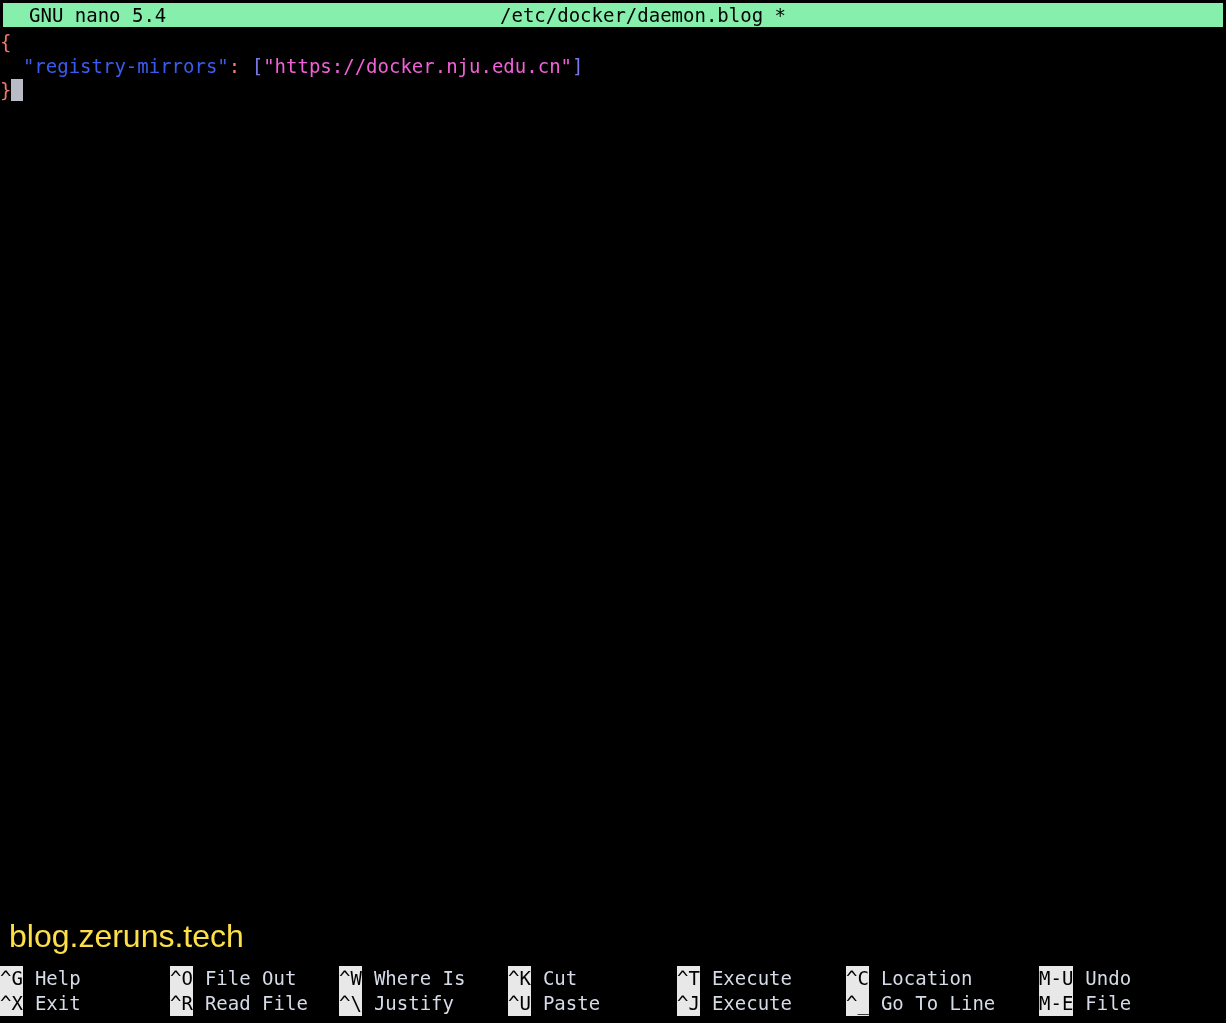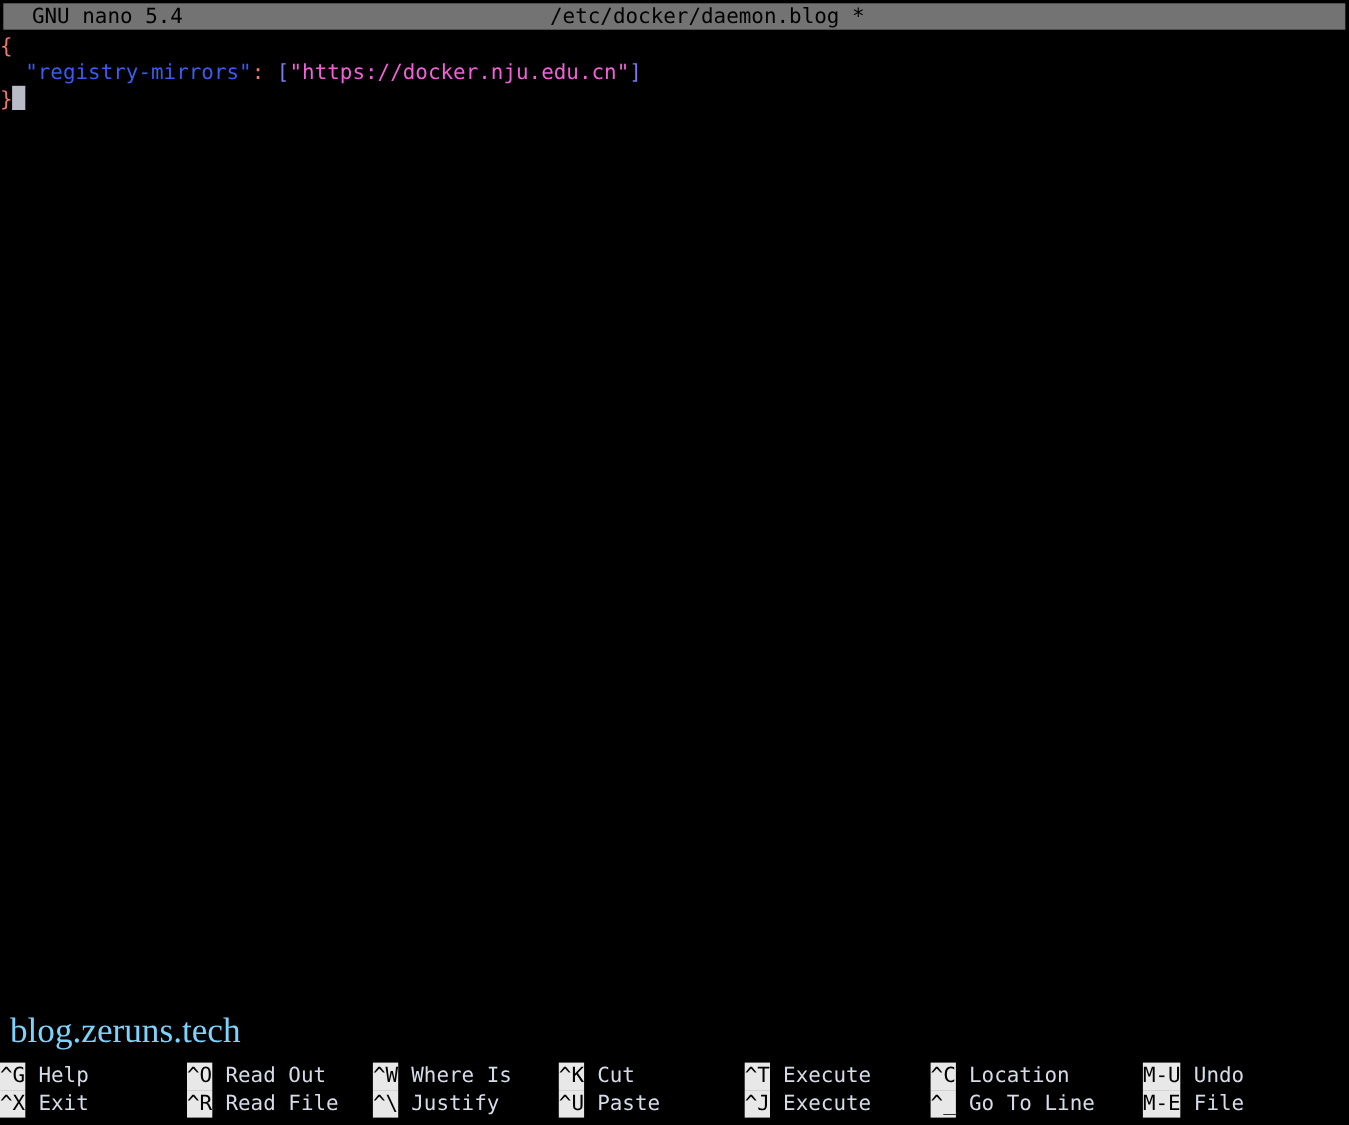--- a/index.html
+++ b/index.html
@@ -22,21 +22,21 @@
     background: #000000;
   }
 
   
   .titlebar {
     position: absolute;
     left: 3px;
     top: 3px;
     width: 1220px;
     height: 24px;
-    background: #737373;
+    background: #86efac;
     color: #000000;
     font-size: 19px;
     line-height: 24px;
     letter-spacing: 0px;
     white-space: pre;
     overflow: hidden;
   }
   .titlebar .tb-version {
     position: absolute;
     left: 26px;
@@ -74,24 +74,24 @@
     height: 22px;
     vertical-align: -4px;
     background: #b9bcc6;
   }
 
   
   .watermark {
     position: absolute;
     left: 9px;
     top: 917px;
-    font-family: Liberation Serif, serif;
+    font-family: Liberation Sans, sans-serif;
     font-size: 32px;
     line-height: 38px;
-    color: #7dd3fc;
+    color: #fde047;
     white-space: pre;
     letter-spacing: 0px;
   }
 
   
   .shortcuts {
     position: absolute;
     left: 0px;
     top: 966px;
     width: 1226px;
@@ -150,21 +150,21 @@
           <span class="sc-label">Help</span>
         </div>
         <div class="sc-row">
           <span class="sc-key">^X</span>
           <span class="sc-label">Exit</span>
         </div>
       </div>
       <div class="sc-col" style="left: 170px;">
         <div class="sc-row">
           <span class="sc-key">^O</span>
-          <span class="sc-label">Read Out</span>
+          <span class="sc-label">File Out</span>
         </div>
         <div class="sc-row">
           <span class="sc-key">^R</span>
           <span class="sc-label">Read File</span>
         </div>
       </div>
       <div class="sc-col" style="left: 339px;">
         <div class="sc-row">
           <span class="sc-key">^W</span>
           <span class="sc-label">Where Is</span>

